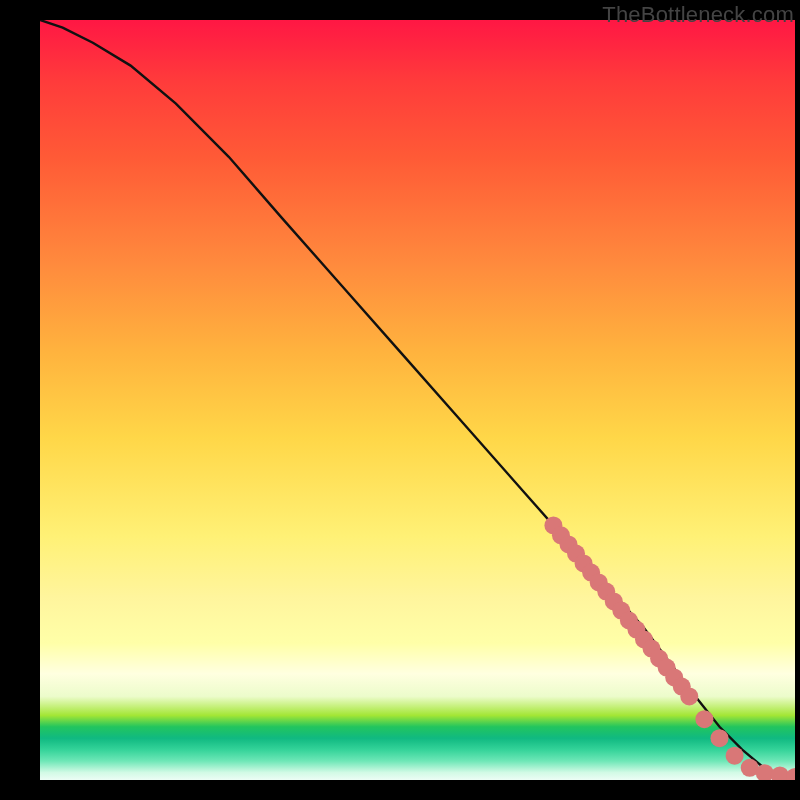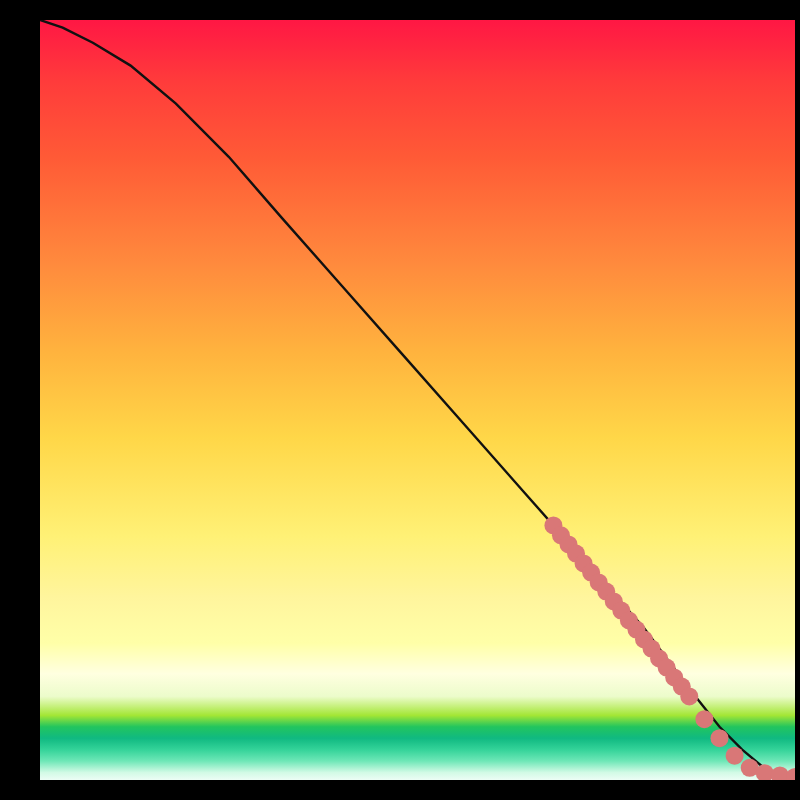--- a/index.html
+++ b/index.html
@@ -96,13 +96,14 @@
           <circle cx="664.40" cy="699.20" r="9" fill="#d97777"></circle>
           <circle cx="679.50" cy="718.20" r="9" fill="#d97777"></circle>
           <circle cx="694.60" cy="735.68" r="9" fill="#d97777"></circle>
           <circle cx="709.70" cy="747.84" r="9" fill="#d97777"></circle>
           <circle cx="724.80" cy="753.16" r="9" fill="#d97777"></circle>
           <circle cx="739.90" cy="755.44" r="9" fill="#d97777"></circle>
           <circle cx="755.00" cy="756.96" r="9" fill="#d97777"></circle>
         </g>
     </svg>
   </div>
+  <div class="watermark">TheBottleneck.com</div>
 </div>
 
 </body></html>

